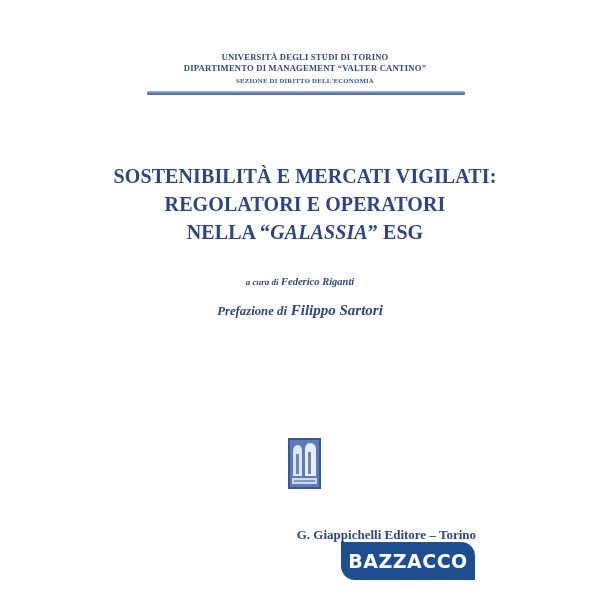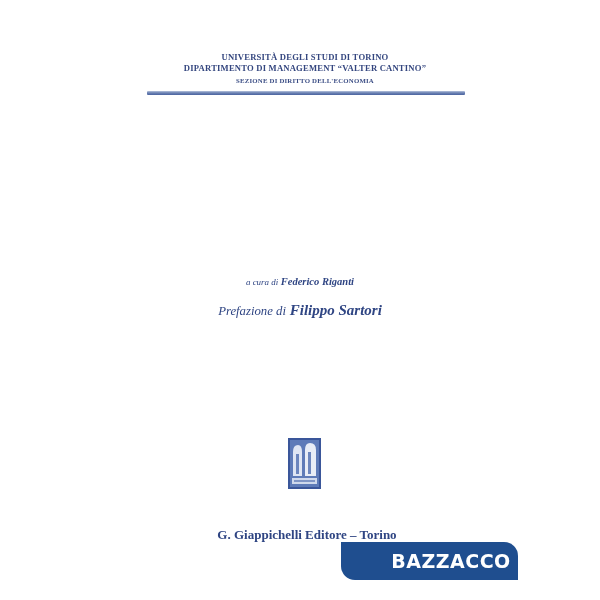--- a/index.html
+++ b/index.html
@@ -80,39 +80,39 @@
       white-space: nowrap;
     }
     .credit.editor {
       top: 276px;
       font-size: 10.5px;
     }
     .credit.preface {
       top: 302px;
       font-size: 15px;
     }
-    .credit .pre { font-style: italic; font-weight: normal; font-size: 0.85em; }
+    .credit .pre { font-style: italic; font-weight: bold; font-size: 0.85em; }
     .credit .name { font-weight: bold; font-style: italic; }
     .logo {
       position: absolute;
       left: 288px;
       top: 438px;
       width: 33px;
       height: 51px;
       background: #5673b1;
       box-sizing: border-box;
       border: 2px solid #3a569a;
     }
     .logo svg { display: block; width: 100%; height: 100%; }
     .publisher {
       position: absolute;
-      left: 152px;
+      left: 166px;
       top: 527px;
       width: 310px;
-      text-align: center;
+      text-align: right;
       color: #2f4583;
       font-weight: bold;
       font-size: 13px;
       line-height: 16px;
       white-space: nowrap;
     }
     .badge {
       position: absolute;
       left: 341px;
       top: 542px;
@@ -120,36 +120,40 @@
       height: 38px;
       background: #1f4e8f;
       border-radius: 0 14px 0 14px;
       color: #ffffff;
       font-family: "DejaVu Sans", "Liberation Sans", sans-serif;
       font-weight: bold;
       font-size: 19px;
       line-height: 38px;
       text-align: center;
       letter-spacing: 0.5px;
-      padding-left: 43px;
     }
   </style>
 </head>
 <body>
 
 <div class="cover">
 
   <div class="header">
     <div class="line1">UNIVERSITÀ DEGLI STUDI DI TORINO</div>
     <div class="line2">DIPARTIMENTO DI MANAGEMENT “VALTER CANTINO”</div>
     <div class="line3">SEZIONE DI DIRITTO DELL'ECONOMIA</div>
   </div>
 
   <div class="rule"></div>
 
+  <div class="title">
+    <span class="row">SOSTENIBILITÀ E MERCATI VIGILATI:</span>
+    <span class="row">REGOLATORI E OPERATORI</span>
+    <span class="row"><span>NELLA “</span><span class="italic">GALASSIA</span><span>” ESG</span></span>
+  </div>
 
   <div class="credit editor">
     <span class="pre">a cura di</span>
     <span class="name">Federico Riganti</span>
   </div>
 
   <div class="credit preface">
     <span class="pre">Prefazione di</span>
     <span class="name">Filippo Sartori</span>
   </div>

